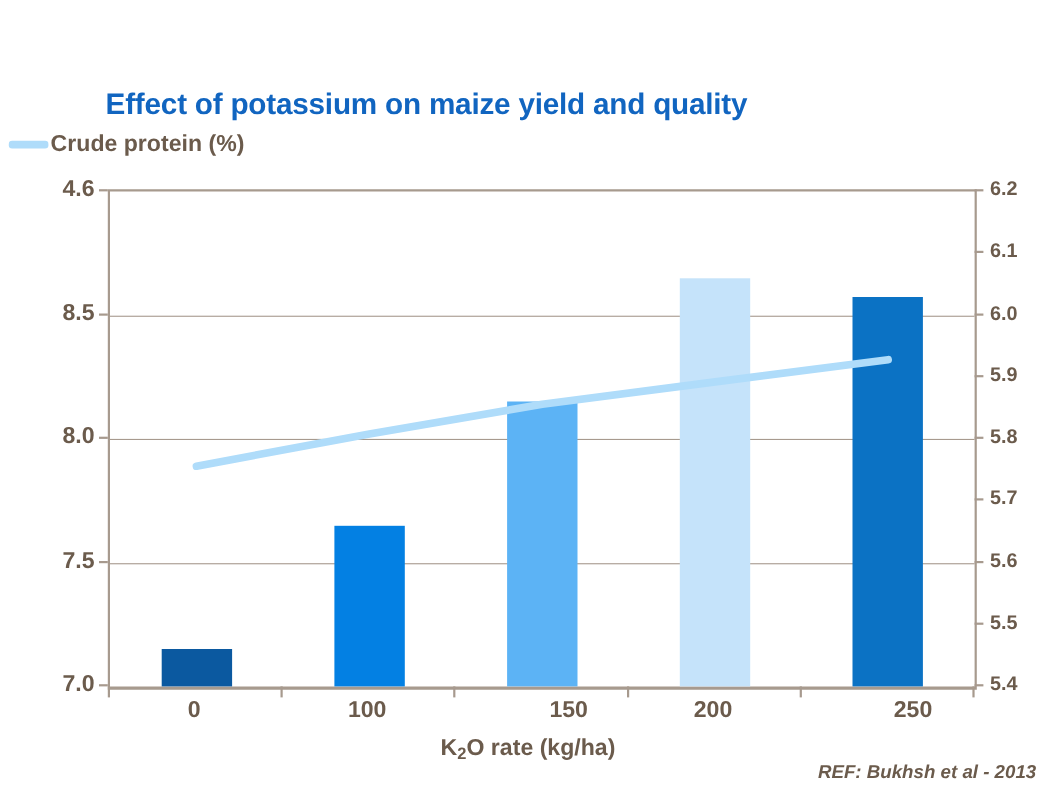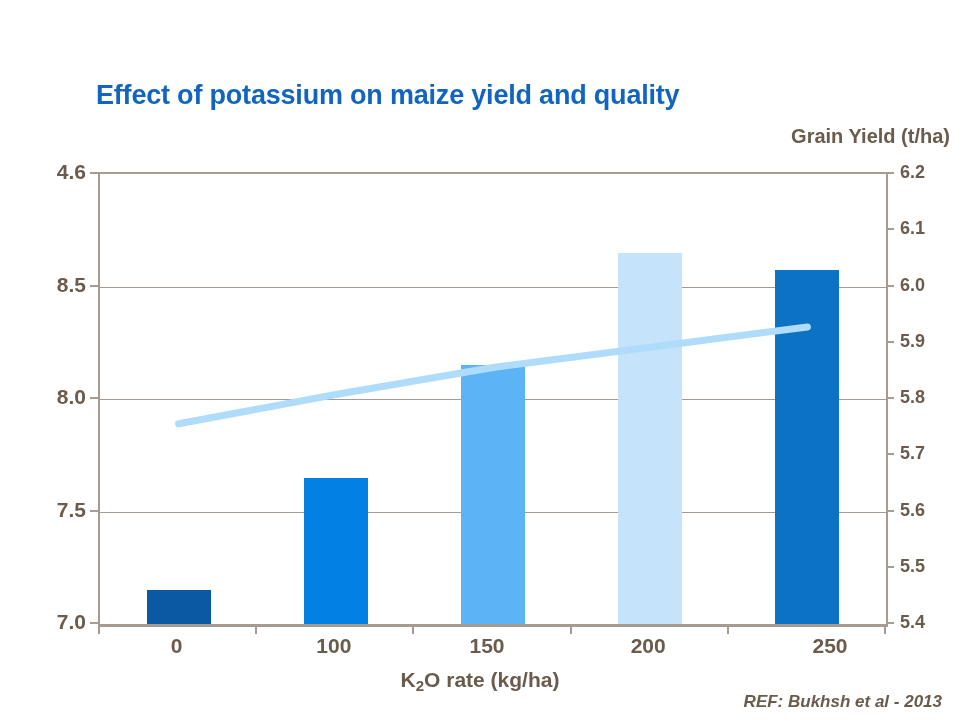--- a/index.html
+++ b/index.html
@@ -206,22 +206,25 @@
     white-space: nowrap;
   }
 </style>
 </head>
 <body>
 
 <div id="chart-root">
 
   <div class="chart-title">Effect of potassium on maize yield and quality</div>
 
-
-  <div class="secondary-axis-title">Grain Yield (t/ha)</div>
+  <div class="legend">
+    <span class="legend-swatch"></span>
+    <span class="legend-label">Crude protein (%)</span>
+  </div>
+
 
   <div class="ytick-left-wrap">
       <div class="ytick-left" style="top: 0px;">4.6</div>
       <div class="ytick-left" style="top: 112.5px;">8.5</div>
       <div class="ytick-left" style="top: 225px;">8.0</div>
       <div class="ytick-left" style="top: 337.5px;">7.5</div>
       <div class="ytick-left" style="top: 450px;">7.0</div>
     </div>
   <div class="ytick-right-wrap">
       <div class="ytick-right" style="top: 0px;">6.2</div>
@@ -255,21 +258,21 @@
 
   <div id="xaxis">
       <div class="xtick-sep" style="left: 98px;"></div>
       <div class="xtick-sep" style="left: 255.2px;"></div>
       <div class="xtick-sep" style="left: 412.4px;"></div>
       <div class="xtick-sep" style="left: 569.6px;"></div>
       <div class="xtick-sep" style="left: 726.8px;"></div>
       <div class="xtick-sep" style="left: 884px;"></div>
       <div class="xtick-label" style="left: 176.6px;">0</div>
       <div class="xtick-label" style="left: 333.8px;">100</div>
-      <div class="xtick-label" style="left: 487px;">150</div>
+      <div class="xtick-label" style="left: 517px;">150</div>
       <div class="xtick-label" style="left: 648.2px;">200</div>
       <div class="xtick-label" style="left: 830px;">250</div>
     </div>
 
   <div class="xaxis-title">
     <span>K</span><sub>2</sub><span>O rate (kg/ha)</span>
   </div>
 
   <div class="ref-note">REF:  Bukhsh et al - 2013</div>
 <div class="tickmark-left" style="top: 172px;"></div>

